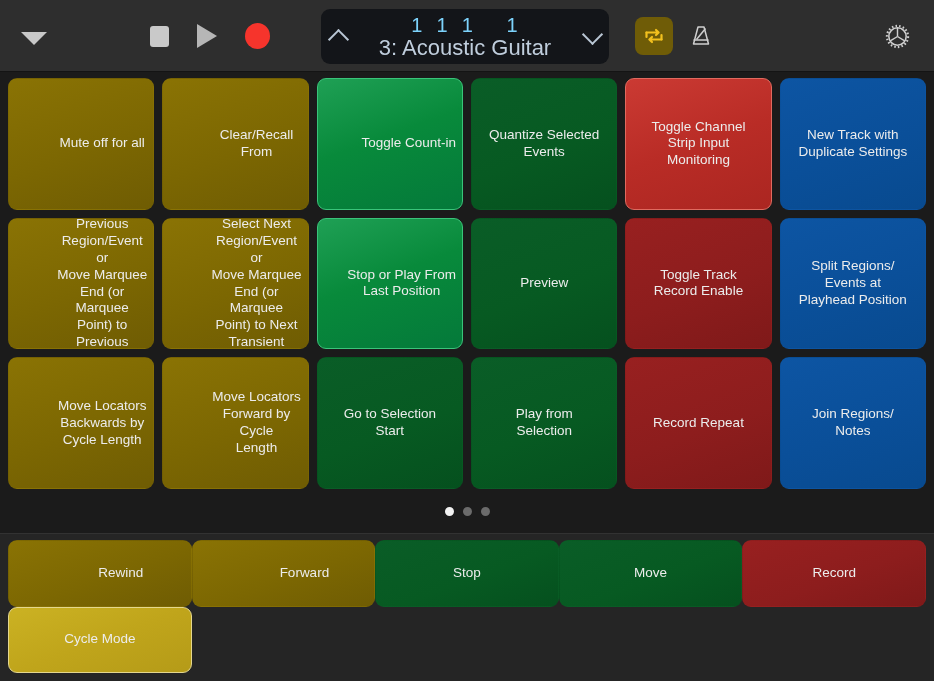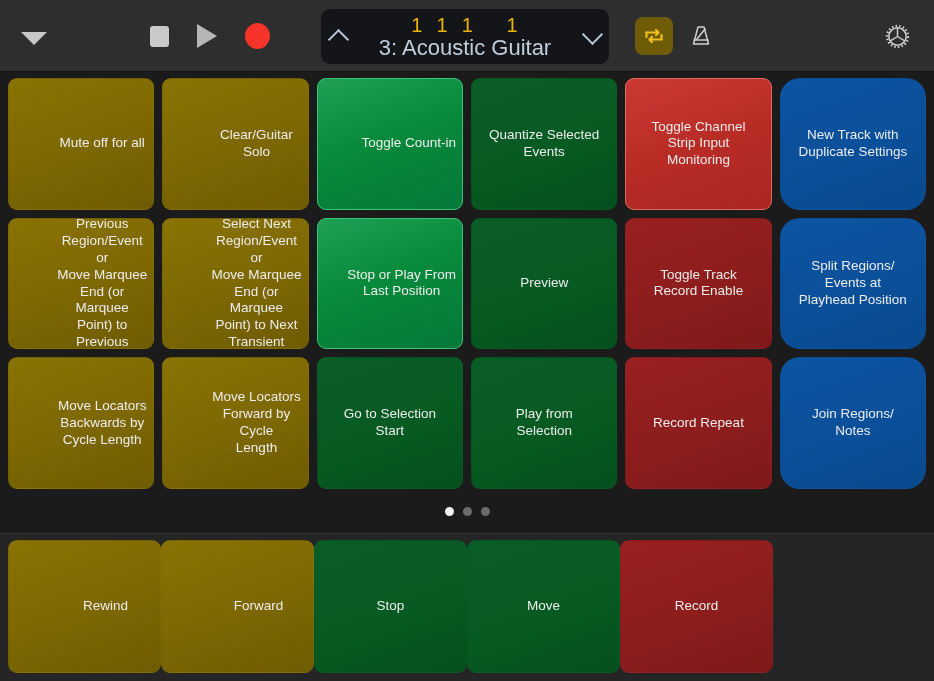--- a/index.html
+++ b/index.html
@@ -109,21 +109,21 @@
   .chev.down { transform: rotate(45deg); margin-top: -4px; }
   .lcd-center {
     flex: 1 1 auto;
     display: flex;
     flex-direction: column;
     align-items: center;
     justify-content: center;
     line-height: 1;
   }
   .lcd-position {
-    color: #eab308;
+    color: #7dd3fc;
     font-size: 20px;
     letter-spacing: 1px;
     margin-bottom: 2px;
     white-space: pre;
   }
   .lcd-track {
     color: #c0cedd;
     font-size: 22px;
     white-space: nowrap;
   }
@@ -195,21 +195,21 @@
   
   .bottom-row-wrap {
     flex: 0 0 148px;
     background: #252525;
     border-top: 1px solid #323232;
     padding: 6px 8px 8px 8px;
     box-sizing: border-box;
   }
   .bottom-grid {
     display: grid;
-    grid-template-columns: repeat(6, 1fr);
+    grid-template-columns: repeat(5, 1fr);
     height: 100%;
   }
 
   
   .cell {
     border-radius: 9px;
     display: flex;
     align-items: center;
     justify-content: center;
     text-align: center;
@@ -239,21 +239,20 @@
   }
   .c-red {
     background: linear-gradient(160deg, #982020 0%, #8d1d1d 55%, #7f1919 100%);
   }
   .c-red-hi {
     background: linear-gradient(160deg, #cb3a33 0%, #b92c26 50%, #ab2621 100%);
     border-color: #e06a5f;
   }
   .c-blue {
     background: linear-gradient(160deg, #0d55a3 0%, #0a4f99 55%, #084a8f 100%);
-    border-radius: 20px;
   }
   .c-yellow-hi {
     background: linear-gradient(160deg, #cbb223 0%, #c0a51b 50%, #b59b18 100%);
     border-color: #e4d78e;
   }
 </style>
 </head>
 <body>
 
 <div id="app">
@@ -315,21 +314,21 @@
       </svg>
     </div>
   </div>
 
   <div class="grid-area">
     <div class="grid" id="main-grid">
         <div class="cell c-olive">
           <span class="label">Mute off for all</span>
         </div>
         <div class="cell c-olive">
-          <span class="label">Clear/Guitar Solo</span>
+          <span class="label">Clear/Recall From</span>
         </div>
         <div class="cell c-green-hi">
           <span class="label">Toggle Count-in</span>
         </div>
         <div class="cell c-green">
           <span class="label">Quantize Selected
 Events</span>
         </div>
         <div class="cell c-red-hi">
           <span class="label">Toggle Channel
@@ -415,16 +414,19 @@
         </div>
         <div class="cell c-green">
           <span class="label">Stop</span>
         </div>
         <div class="cell c-green">
           <span class="label">Move</span>
         </div>
         <div class="cell c-red">
           <span class="label">Record</span>
         </div>
+        <div class="cell c-yellow-hi">
+          <span class="label">Cycle Mode</span>
+        </div>
       </div>
   </div>
 
 </div>
 
 </body></html>

